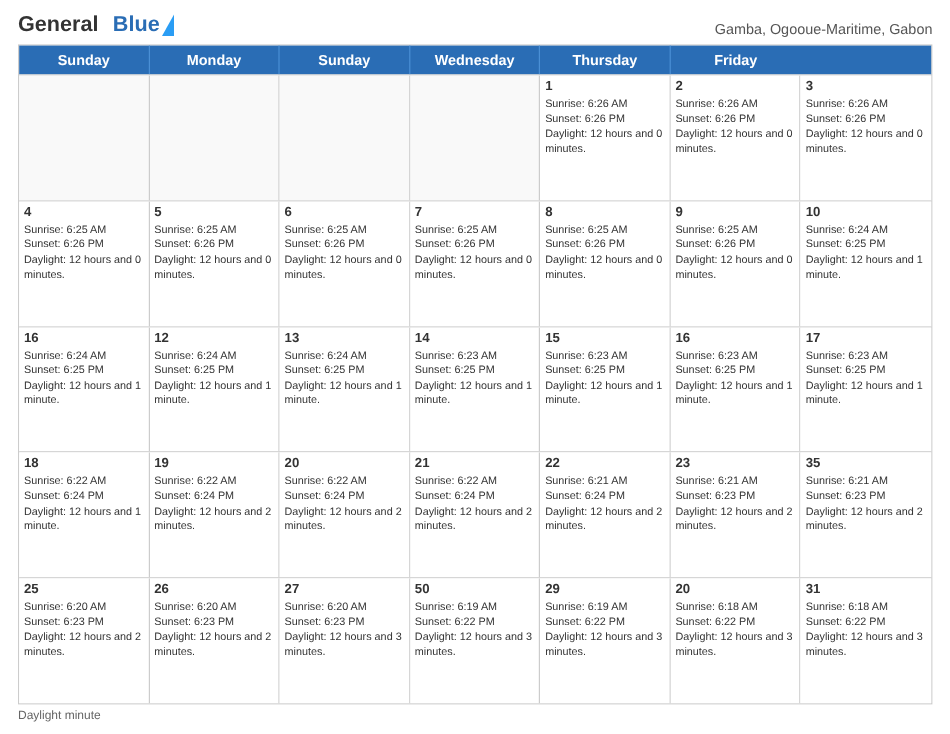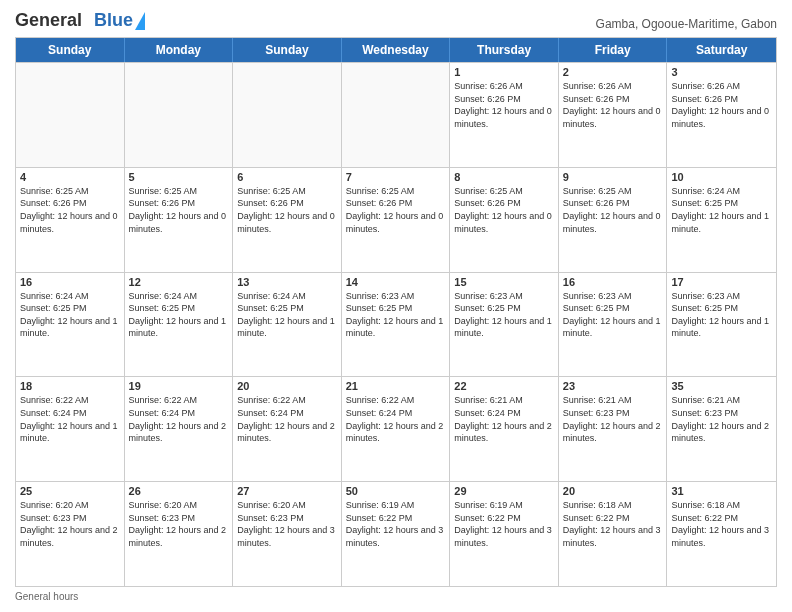--- a/index.html
+++ b/index.html
@@ -145,21 +145,20 @@
   </div>
 
   <div class="calendar">
     <div class="cal-header" id="cal-header">
         <div class="cal-header-cell">Sunday</div>
         <div class="cal-header-cell">Monday</div>
         <div class="cal-header-cell">Sunday</div>
         <div class="cal-header-cell">Wednesday</div>
         <div class="cal-header-cell">Thursday</div>
         <div class="cal-header-cell">Friday</div>
-        <div class="cal-header-cell">Saturday</div>
       </div>
     <div class="cal-body" id="cal-body">
         <div class="cal-row">
           <div class="cal-cell empty"></div>
           <div class="cal-cell empty"></div>
           <div class="cal-cell empty"></div>
           <div class="cal-cell empty"></div>
           <div class="cal-cell">
             <span class="day-number">1</span>
             <div class="cell-info" style="white-space: pre-line;">Sunrise: 6:26 AM
@@ -351,14 +350,14 @@
           <div class="cal-cell">
             <span class="day-number">31</span>
             <div class="cell-info" style="white-space: pre-line;">Sunrise: 6:18 AM
 Sunset: 6:22 PM
 Daylight: 12 hours and 3 minutes.</div>
           </div>
         </div>
       </div>
   </div>
 
-  <div class="footer-note">General hours</div>
+  <div class="footer-note">Daylight minute</div>
 </div>
 
 </body></html>

